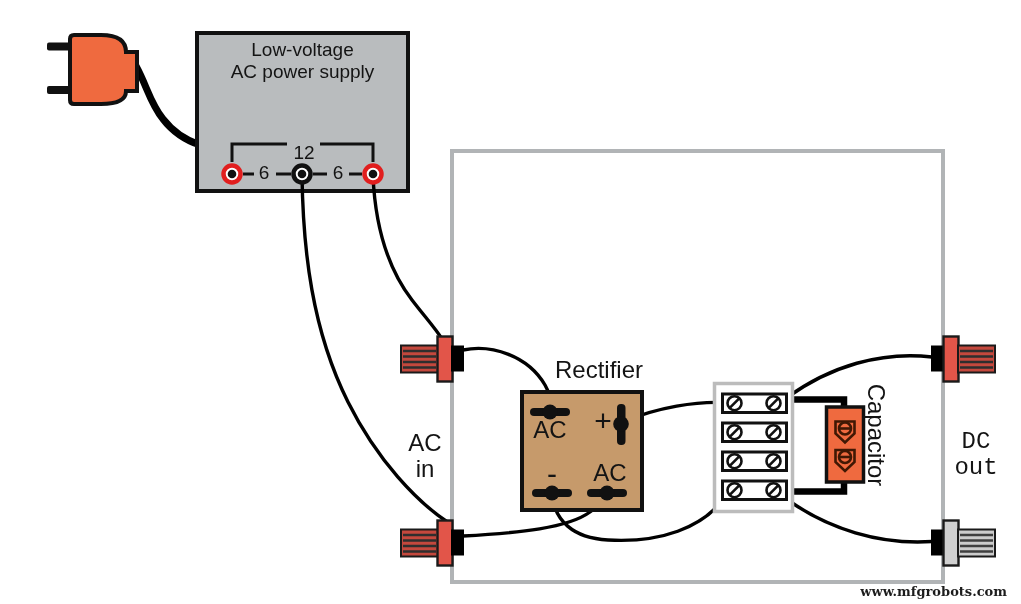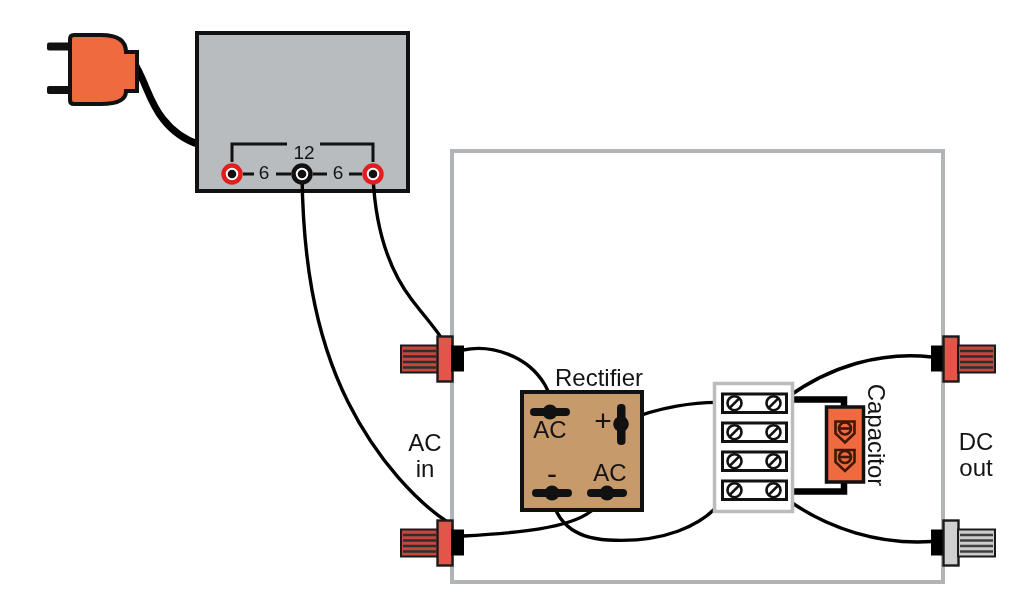--- a/index.html
+++ b/index.html
@@ -7,22 +7,22 @@
     position:relative;width:1021px;height:604px;background:#ffffff;
     font-family:"Liberation Sans",sans-serif;color:#111;overflow:hidden;
   }
   .stage svg{position:absolute;left:0;top:0;}
   .lbl{position:absolute;text-align:center;color:#141414;}
   .psu-title{left:197px;top:39px;width:211px;font-size:19px;line-height:21.5px;}
   .lbl-12{left:285px;top:131px;width:38px;font-size:19px;margin-top:11px;}
   .lbl-6l{left:252px;top:162px;width:24px;font-size:19px;}
   .lbl-6r{left:326px;top:162px;width:24px;font-size:19px;}
   .ac-in{left:390px;top:430px;width:70px;font-size:24px;line-height:25.5px;}
-  .dc-out{left:944px;top:429px;width:64px;font-size:24px;line-height:26px;}
-  .rect-title{left:529px;top:356px;width:140px;font-size:24px;margin-top:8px;}
+  .dc-out{left:944px;top:429px;width:64px;font-size:24px;line-height:26px;font-family:Liberation Mono, monospace;}
+  .rect-title{left:529px;top:356px;width:140px;font-size:24px;}
   .r-ac-top{left:520px;top:416px;width:60px;font-size:24px;}
   .r-plus{left:587px;top:404px;width:32px;font-size:30px;line-height:34px;}
   .r-minus{left:536px;top:459px;width:32px;font-size:30px;line-height:30px;}
   .r-ac-bot{left:580px;top:459px;width:60px;font-size:24px;}
   .cap-lbl{left:822px;top:423px;width:112px;height:24px;font-size:24px;
            transform:rotate(90deg);transform-origin:center;}
   .watermark{position:absolute;right:14px;top:584px;width:200px;text-align:right;
              font-family:"DejaVu Serif",serif;font-weight:bold;font-size:13px;color:#1c1c1c;}
 </style>
 </head>
@@ -173,20 +173,24 @@
       <rect x="958" y="529.5" width="37" height="27" stroke="#1a1a1a" stroke-width="2" fill="#cccccc"></rect>
       <g stroke="#3f3f3f" stroke-width="2.6">
         <path d="M960,535 H993"></path>
           <path d="M960,540.5 H993"></path>
           <path d="M960,546 H993"></path>
           <path d="M960,551.5 H993"></path>
       </g>
     </g>
   </svg>
 
+  <div class="lbl psu-title">
+    <div>Low-voltage</div>
+    <div>AC power supply</div>
+  </div>
   <div class="lbl lbl-12">12</div>
   <div class="lbl lbl-6l">6</div>
   <div class="lbl lbl-6r">6</div>
 
   <div class="lbl ac-in">
     <div>AC</div>
     <div>in</div>
   </div>
   <div class="lbl dc-out">
     <div>DC</div>
@@ -194,13 +198,14 @@
   </div>
 
   <div class="lbl rect-title">Rectifier</div>
   <div class="lbl r-ac-top">AC</div>
   <div class="lbl r-plus">+</div>
   <div class="lbl r-minus">-</div>
   <div class="lbl r-ac-bot">AC</div>
 
   <div class="lbl cap-lbl">Capacitor</div>
 
+  <div class="watermark">www.mfgrobots.com</div>
 </div>
 
 </body></html>

